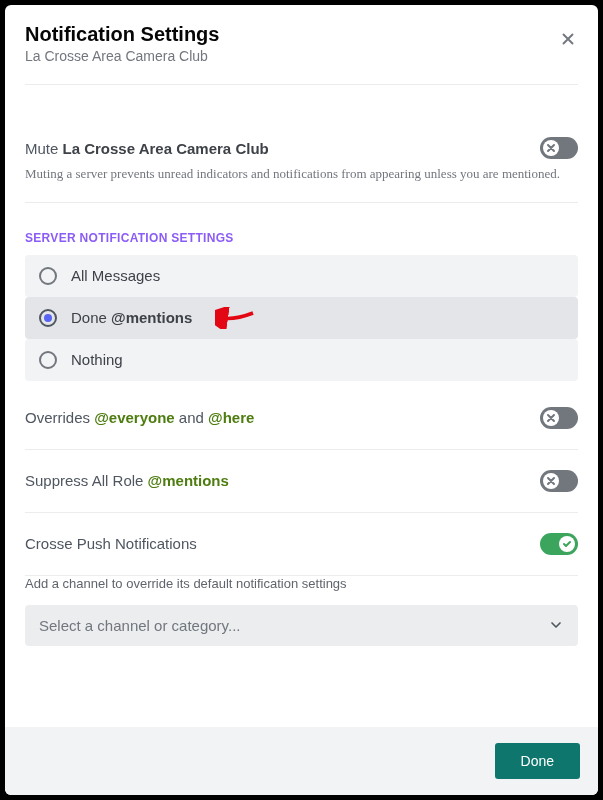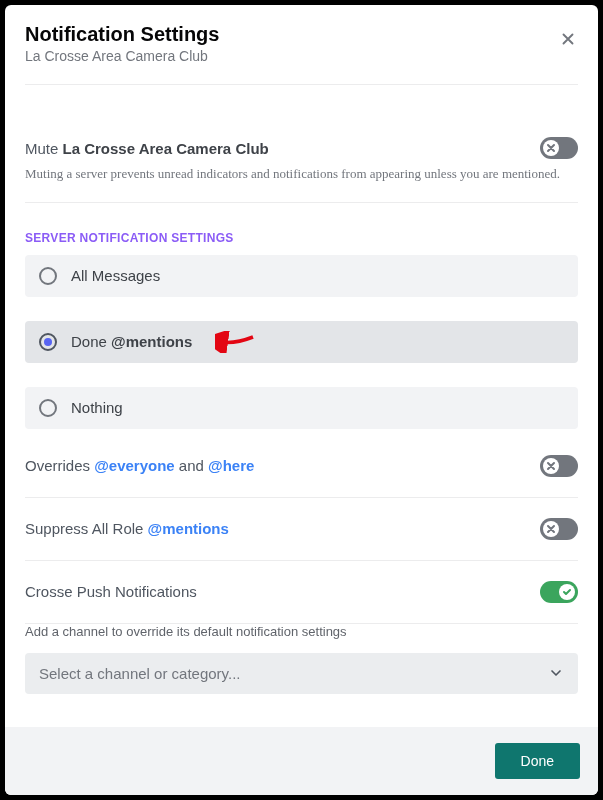--- a/index.html
+++ b/index.html
@@ -61,21 +61,21 @@
   }
 
   
   .section-heading {
     font-size:12px; font-weight:700; letter-spacing:0.3px;
     color:#8b5cf6; text-transform:uppercase;
     margin-top:28px; margin-bottom:10px;
   }
 
   
-  .radio-group { display:flex; flex-direction:column; gap:24px; }
+  .radio-group { display:flex; flex-direction:column; gap:0; }
   .radio-option {
     display:flex; align-items:center; gap:14px;
     background:#f2f3f5;
     border-radius:4px;
     padding:12px 14px;
     font-size:15px; color:#3e4248;
     cursor:pointer;
     position:relative;
   }
   .radio-option.selected { background:#e3e5e8; }
@@ -98,21 +98,21 @@
     position:absolute; left:190px; top:50%; transform:translateY(-50%);
     pointer-events:none;
   }
 
   
   .toggle-row {
     display:flex; align-items:center; justify-content:space-between;
     padding:20px 0;
   }
   .toggle-label { font-size:15px; color:#4f5660; }
-  .toggle-label strong { font-weight:700; color:#3b82f6; }
+  .toggle-label strong { font-weight:700; color:#4d7c0f; }
   .toggle {
     width:38px; height:22px; border-radius:11px;
     position:relative; cursor:pointer; flex:0 0 auto;
   }
   .toggle.off { background:#72767d; }
   .toggle.on  { background:#3ba55d; }
   .knob {
     width:16px; height:16px; border-radius:50%;
     background:#fff; position:absolute; top:3px;
     display:flex; align-items:center; justify-content:center;

